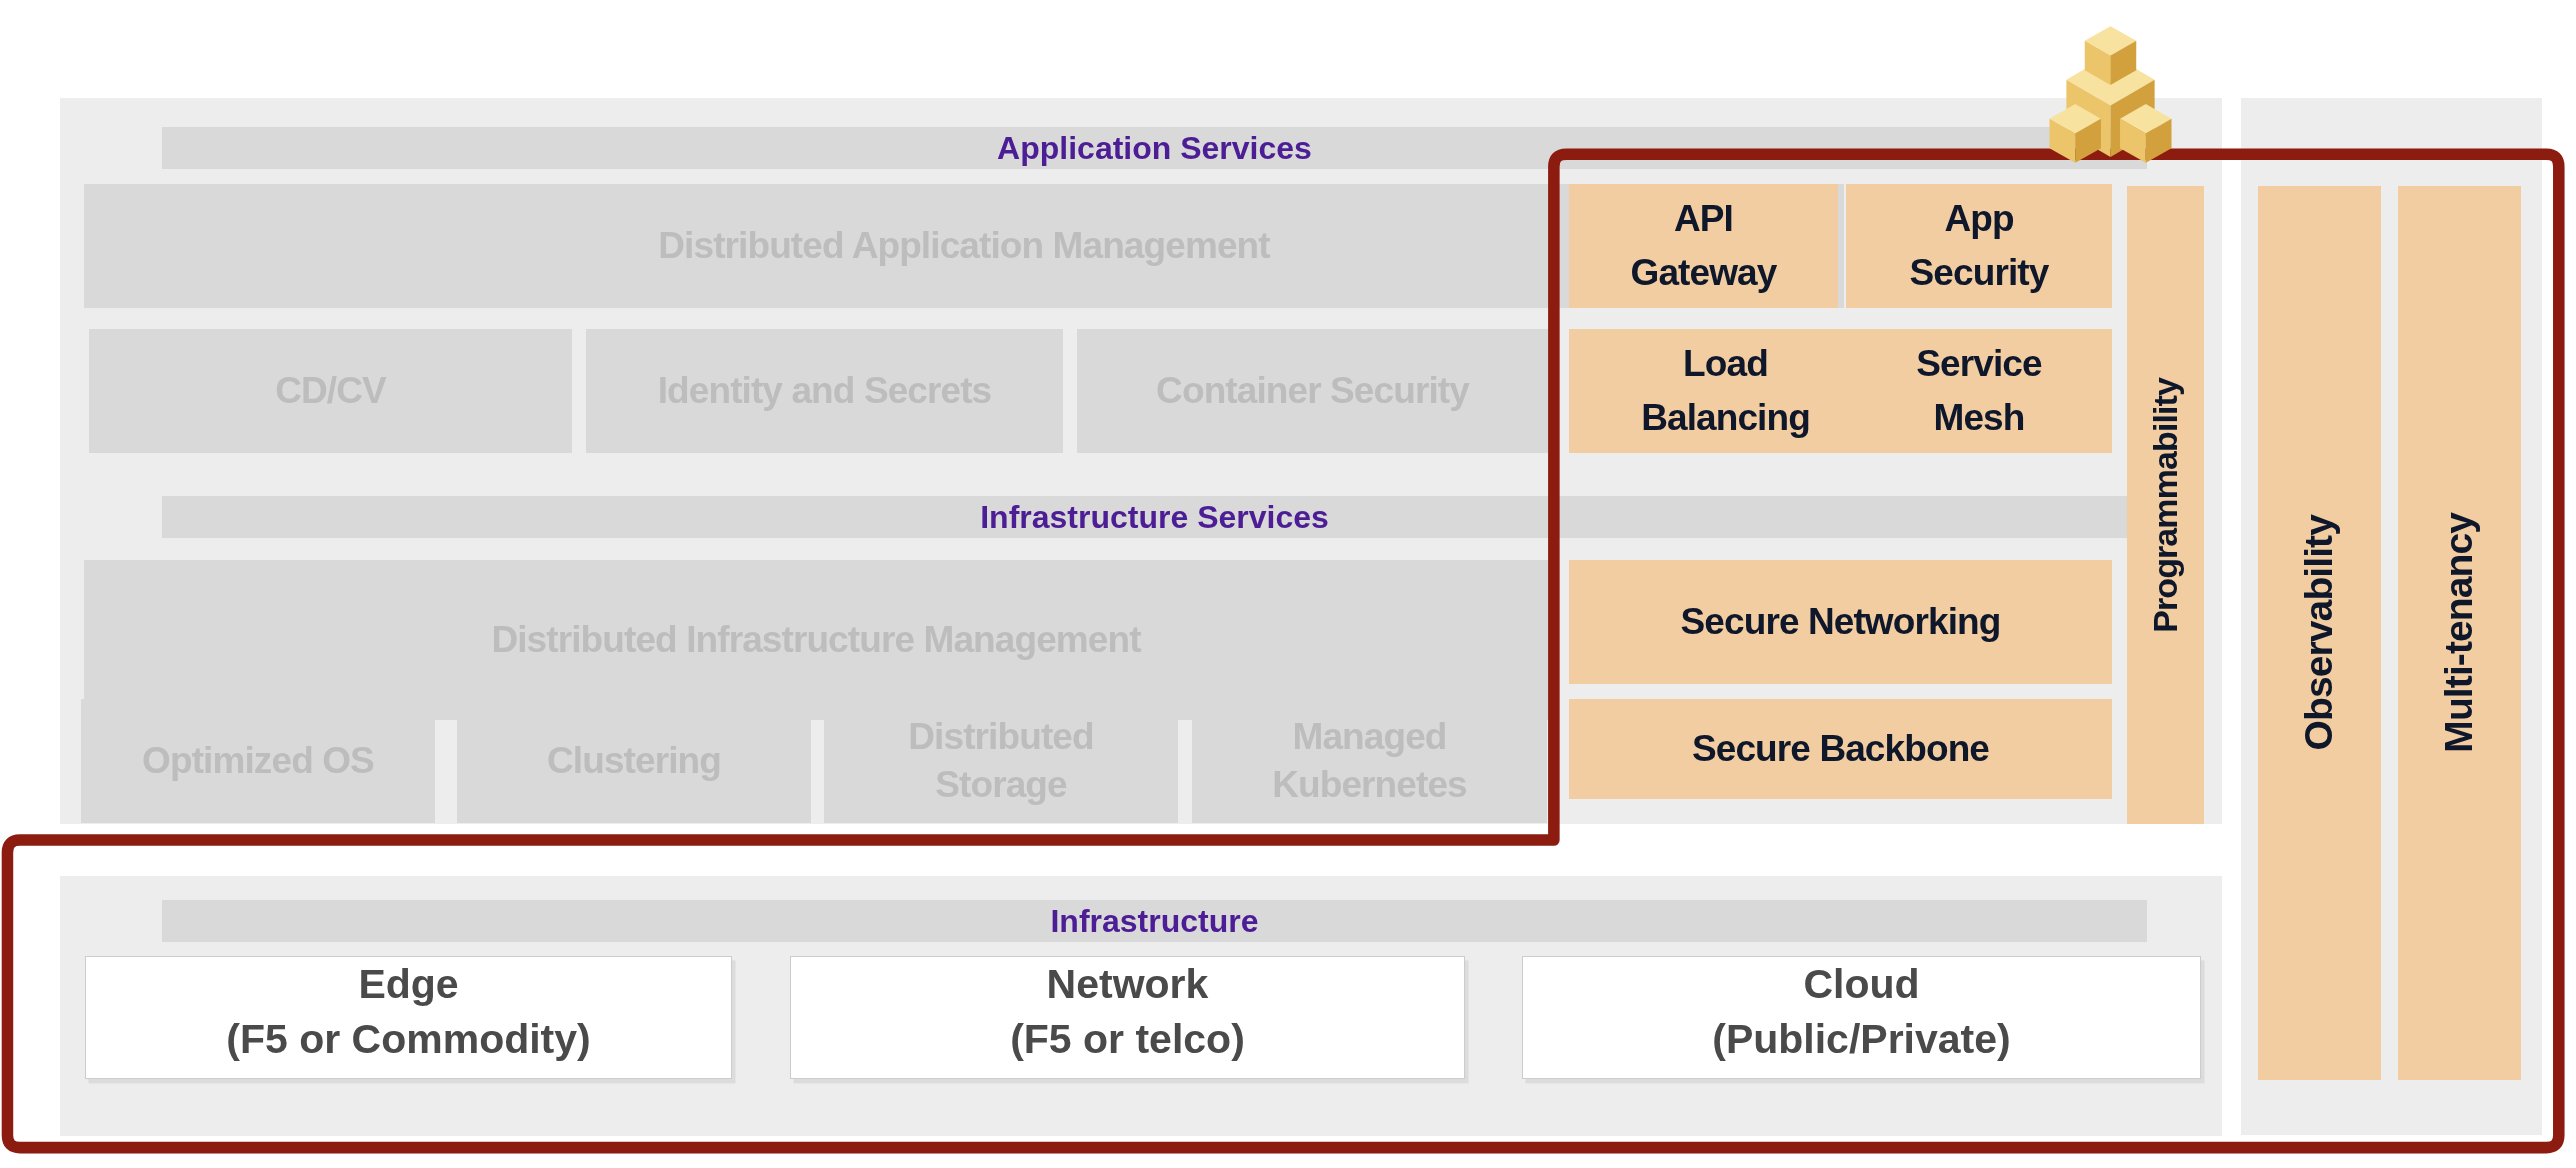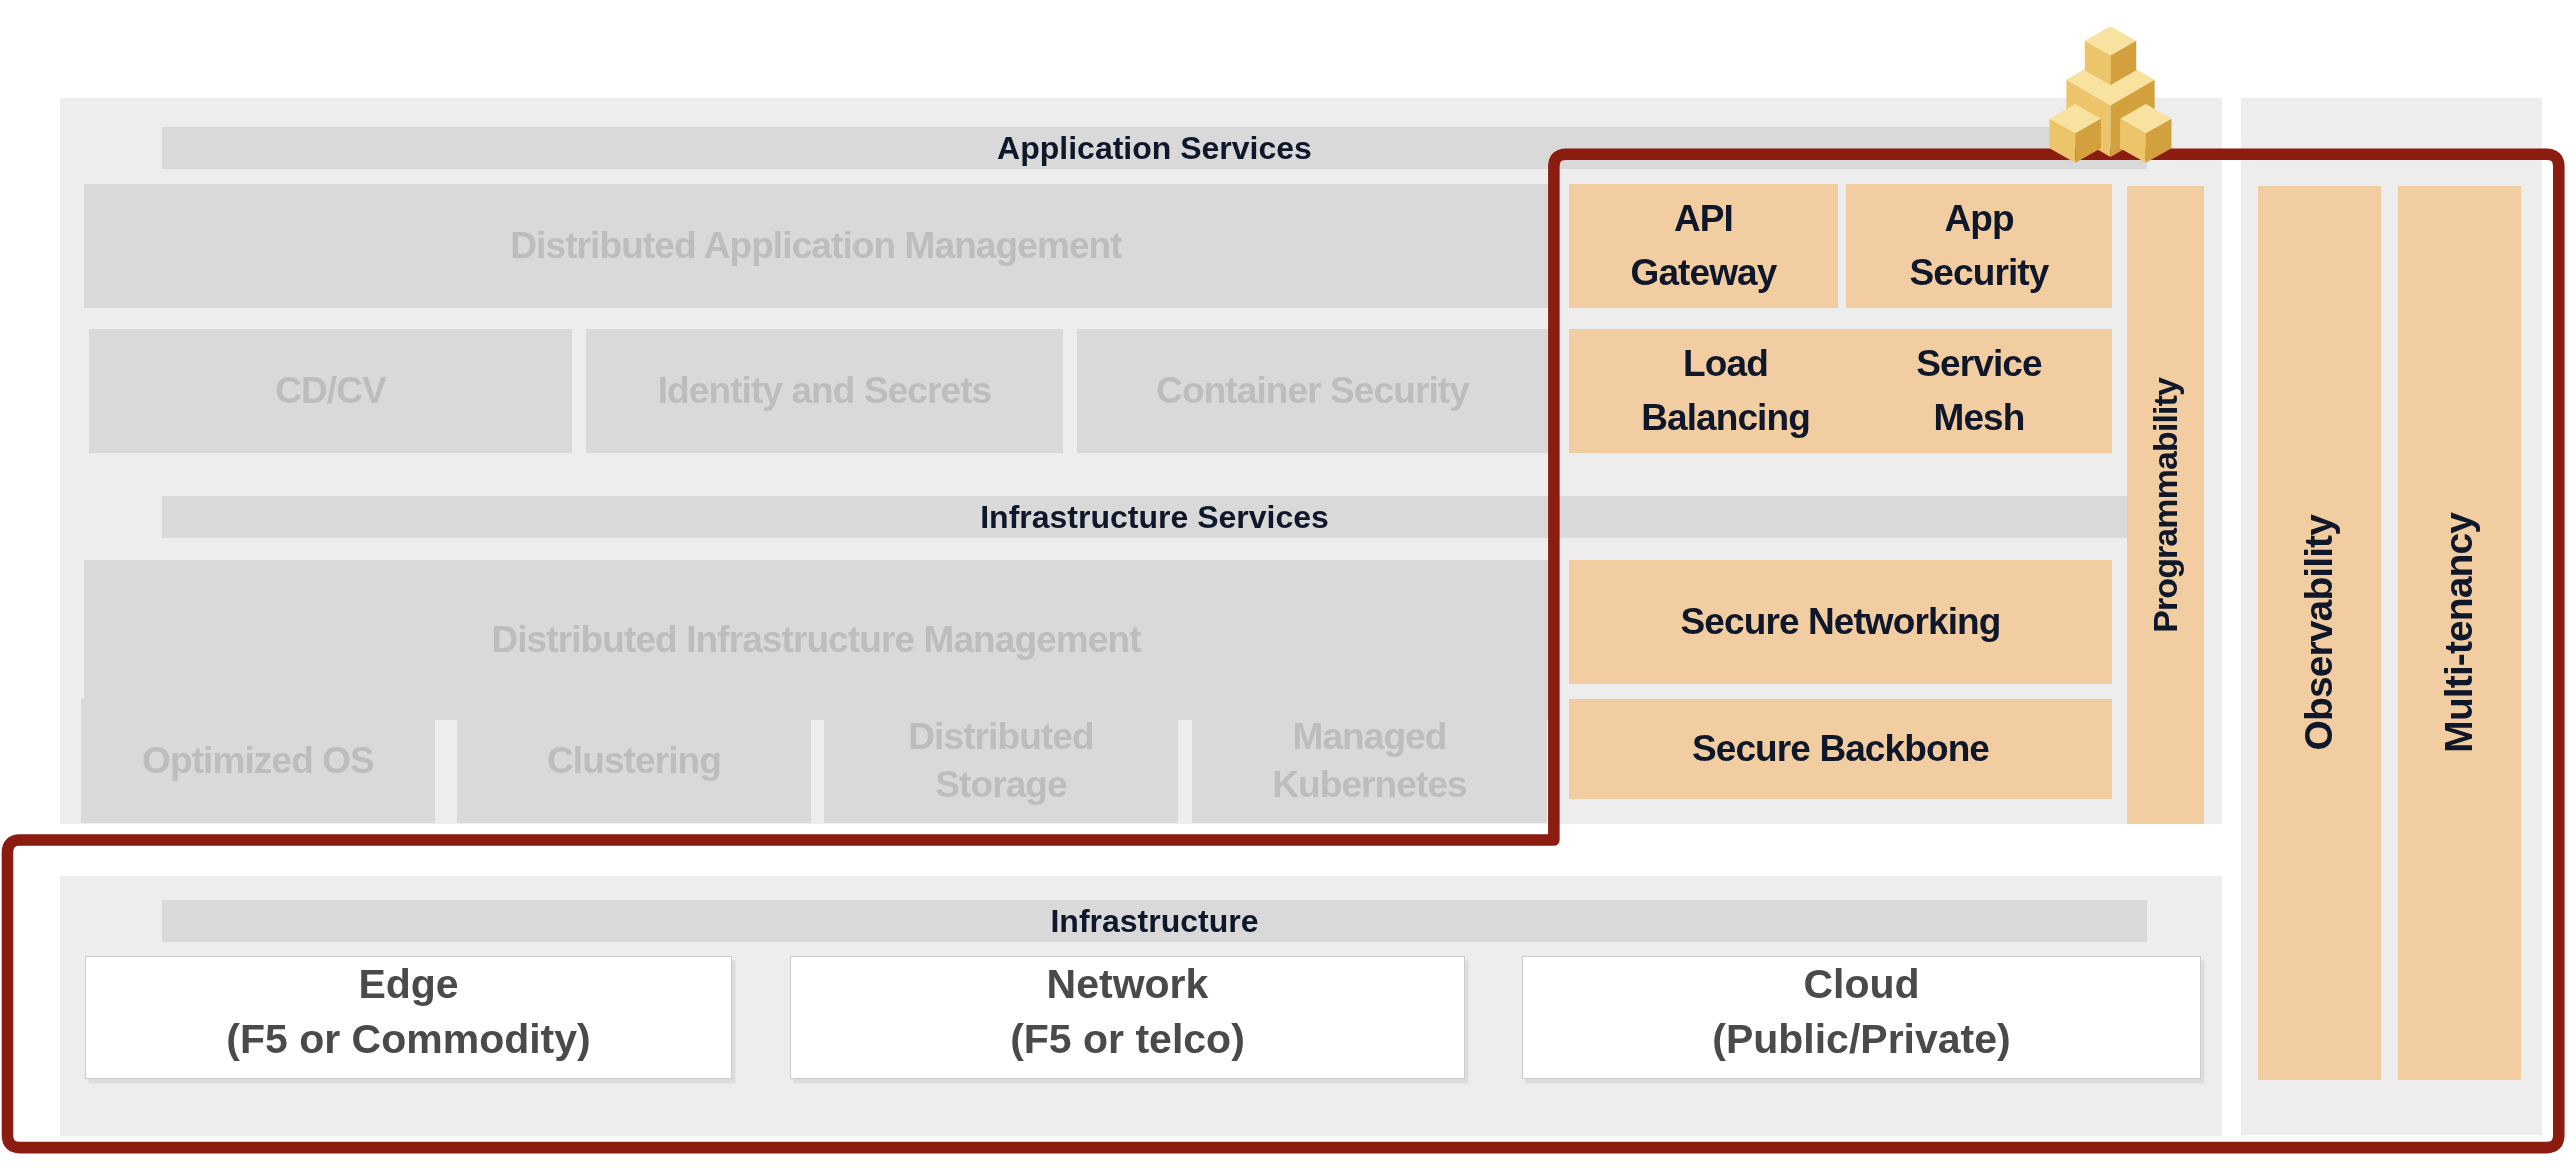--- a/index.html
+++ b/index.html
@@ -4,21 +4,21 @@
 <style>
   html,body{margin:0;padding:0;background:#ffffff;}
   .stage{
     position:relative;width:2576px;height:1168px;background:#ffffff;overflow:hidden;
     font-family:"Liberation Sans",sans-serif;
   }
   .panel{position:absolute;background:#EDEDED;}
   .hdr-bar{
     position:absolute;height:42px;background:#D9D9D9;
     display:flex;align-items:center;justify-content:center;
-    font-size:32px;font-weight:bold;color:#0f172a;z-index:2;
+    font-size:32px;font-weight:bold;color:#4c1d95;z-index:2;
   }
   .gray-box{
     position:absolute;background:#D9D9D9;color:#BDBDBD;
     display:flex;align-items:center;justify-content:center;text-align:center;
     font-size:37px;font-weight:bold;line-height:1.3;letter-spacing:-0.9px;z-index:2;
   }
   .gray-box.pad{padding:0 26.6px;box-sizing:border-box;}
   .orange-box{
     position:absolute;background:#F3CDA2;color:#0f172a;
     display:flex;align-items:center;justify-content:center;text-align:center;
@@ -50,21 +50,21 @@
   <div class="hdr-bar" style="left:162px;top:127px;width:1985px;">
     <span>Application Services</span>
   </div>
   <div class="hdr-bar" style="left:162px;top:496px;width:1985px;">
     <span>Infrastructure Services</span>
   </div>
   <div class="hdr-bar" style="left:162px;top:900px;width:1985px;">
     <span>Infrastructure</span>
   </div>
 
-  <div class="gray-box" style="left:84px;top:184px;width:1464px;height:124px;">Distributed Application Management</div>
+  <div class="gray-box" style="left:84px;top:184px;width:1760px;height:124px;">Distributed Application Management</div>
   <div class="gray-box pad" style="left:89px;top:329px;width:483px;height:124px;">CD/CV</div>
   <div class="gray-box pad" style="left:586px;top:329px;width:477px;height:124px;">Identity and Secrets</div>
   <div class="gray-box pad" style="left:1077px;top:329px;width:471px;height:124px;">Container Security</div>
 
   <div class="orange-box pad" style="left:1569px;top:184px;width:269px;height:124px;">API Gateway</div>
   <div class="orange-box pad" style="left:1846px;top:184px;width:266px;height:124px;">App Security</div>
   <div class="orange-box pad" style="left:1569px;top:329px;width:313px;height:124px;">Load Balancing</div>
   <div class="orange-box pad" style="left:1846px;top:329px;width:266px;height:124px;">Service Mesh</div>
 
   <div class="gray-box" style="left:84px;top:560px;width:1464px;height:160px;">Distributed Infrastructure Management</div>

